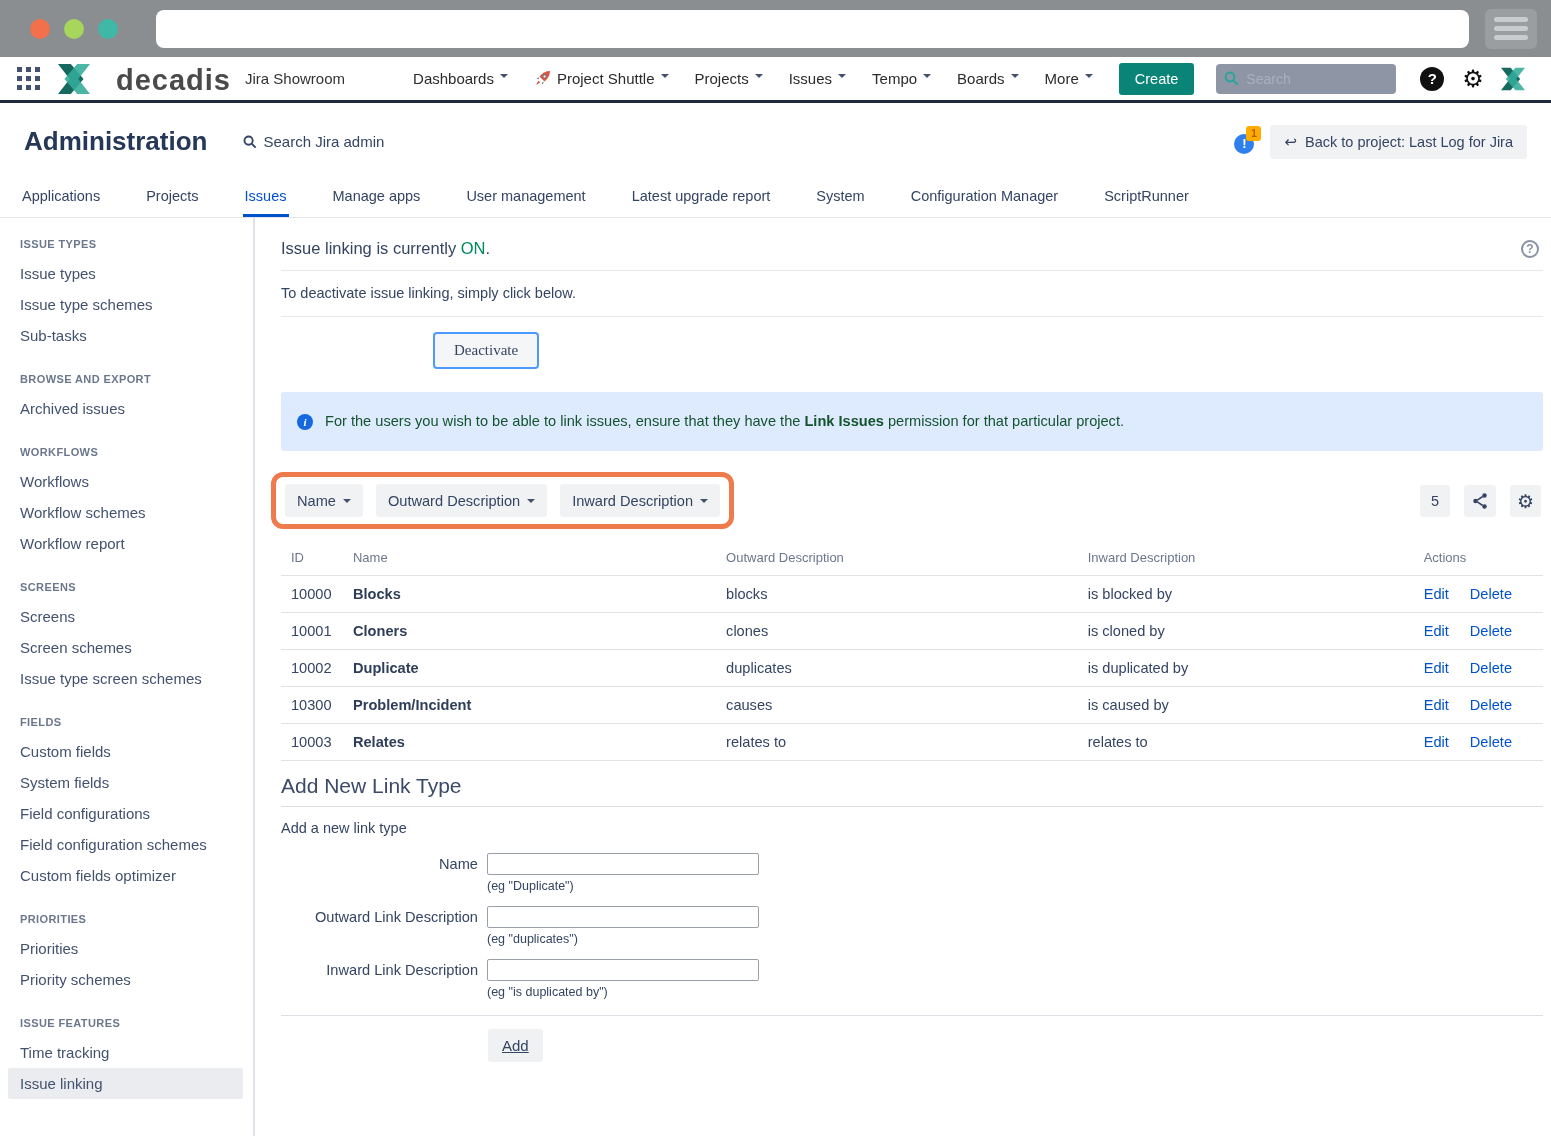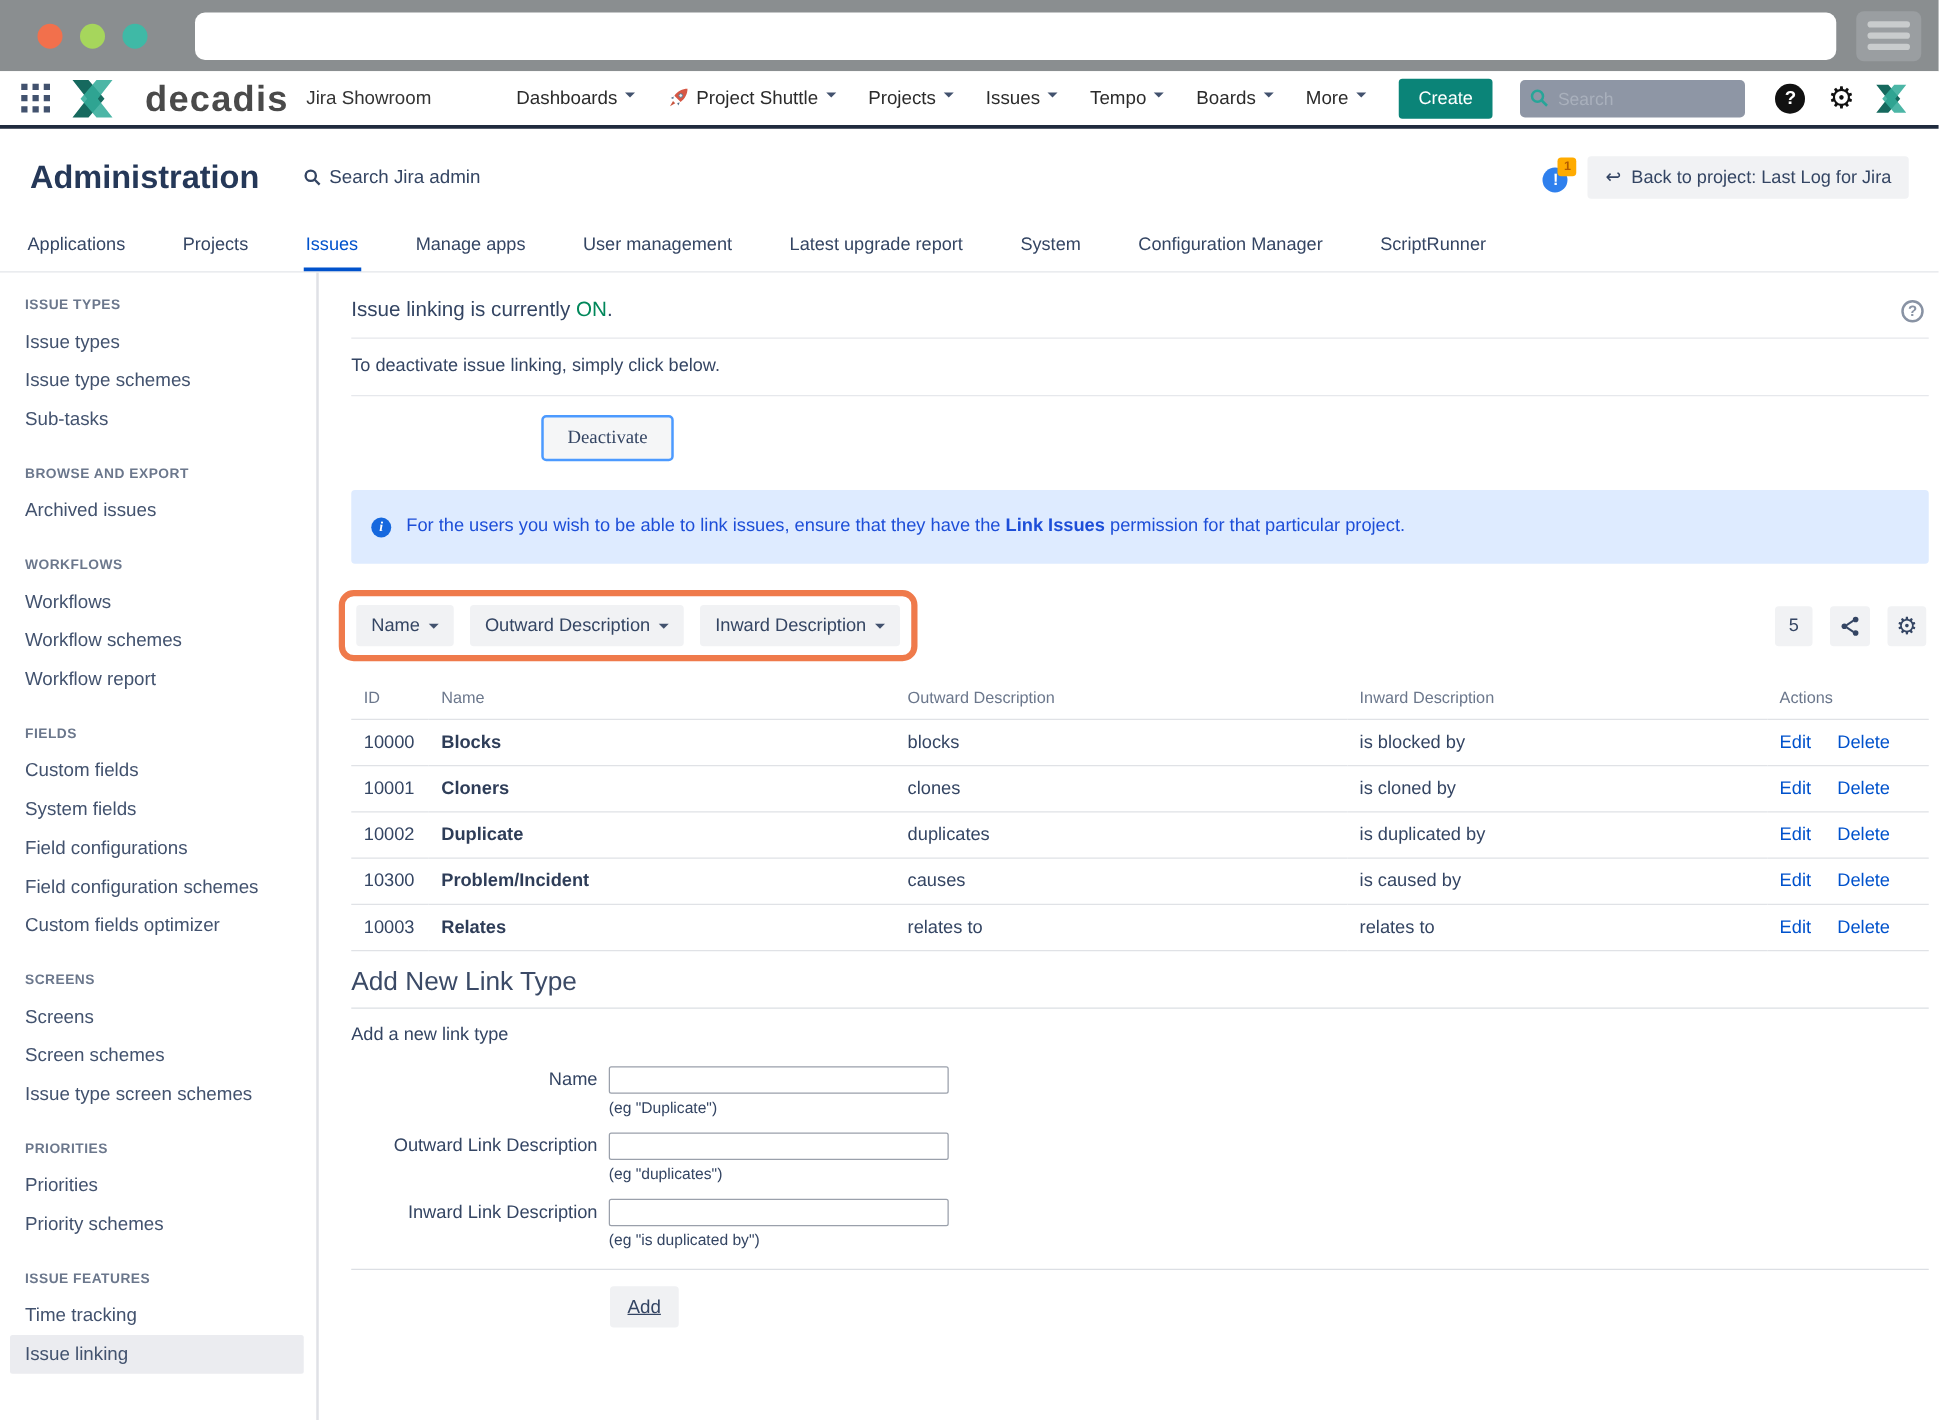--- a/index.html
+++ b/index.html
@@ -80,21 +80,21 @@
     font-size:12px; font-weight:bold; display:flex; align-items:center; justify-content:center; cursor:pointer; }
   .hint-row { font-size:14.5px; padding:14px 0 15px; border-bottom:1px solid #e6e8ec; }
   .deact-row { padding:15px 0 23px; }
   .deactivate { margin-left:152px; background:#f5f6f7; border:2px solid #4c9aff; border-radius:4px;
     padding:8px 19px; font-size:15px; color:#344563; cursor:pointer; font-family:Liberation Serif, serif; }
 
   .banner { background:#deebff; border-radius:3px; padding:21px 16px; display:flex; gap:12px; align-items:flex-start; }
   .info-i { width:16px; height:16px; border-radius:50%; background:#1668de; color:#fff; flex:none;
     font-size:11px; font-weight:bold; font-family:"Liberation Serif", serif; font-style:italic;
     display:flex; align-items:center; justify-content:center; margin-top:1px; }
-  .banner p { font-size:14.6px; color:#1d4ed8; }
+  .banner p { font-size:14.6px; color:#14532d; }
 
   .toolbar { margin-top:21px; display:flex; align-items:flex-start; justify-content:space-between; }
   .sort-group { display:inline-flex; gap:13px; border:5px solid #ef7a4b; border-radius:12px;
     padding:7px 9px; margin-left:-10px; }
   .sort-btn { background:#f1f2f4; border:none; border-radius:3px; padding:0 12px; height:33px;
     font-size:14.6px; color:#344563; display:flex; align-items:center; gap:7px; cursor:pointer; font-family:inherit; }
   .toolbar-right { display:flex; gap:14px; margin-top:13px; padding-right:2px; }
   .tbbtn { min-width:30px; height:32px; background:#f1f2f4; border:none; border-radius:3px;
     color:#344563; font-size:14.5px; display:flex; align-items:center; justify-content:center;
     cursor:pointer; padding:0 7px; font-family:inherit; }
@@ -268,32 +268,32 @@
         <div class="sb-title">BROWSE AND EXPORT</div>
         <div class="sb-item">Archived issues</div>
       </div>
       <div class="sb-sec">
         <div class="sb-title">WORKFLOWS</div>
         <div class="sb-item">Workflows</div>
         <div class="sb-item">Workflow schemes</div>
         <div class="sb-item">Workflow report</div>
       </div>
       <div class="sb-sec">
+        <div class="sb-title">SCREENS</div>
+        <div class="sb-item">Screens</div>
+        <div class="sb-item">Screen schemes</div>
+        <div class="sb-item">Issue type screen schemes</div>
+      </div>
+      <div class="sb-sec">
         <div class="sb-title">FIELDS</div>
         <div class="sb-item">Custom fields</div>
         <div class="sb-item">System fields</div>
         <div class="sb-item">Field configurations</div>
         <div class="sb-item">Field configuration schemes</div>
         <div class="sb-item">Custom fields optimizer</div>
-      </div>
-      <div class="sb-sec">
-        <div class="sb-title">SCREENS</div>
-        <div class="sb-item">Screens</div>
-        <div class="sb-item">Screen schemes</div>
-        <div class="sb-item">Issue type screen schemes</div>
       </div>
       <div class="sb-sec">
         <div class="sb-title">PRIORITIES</div>
         <div class="sb-item">Priorities</div>
         <div class="sb-item">Priority schemes</div>
       </div>
       <div class="sb-sec">
         <div class="sb-title">ISSUE FEATURES</div>
         <div class="sb-item">Time tracking</div>
         <div class="sb-item sel">Issue linking</div>

